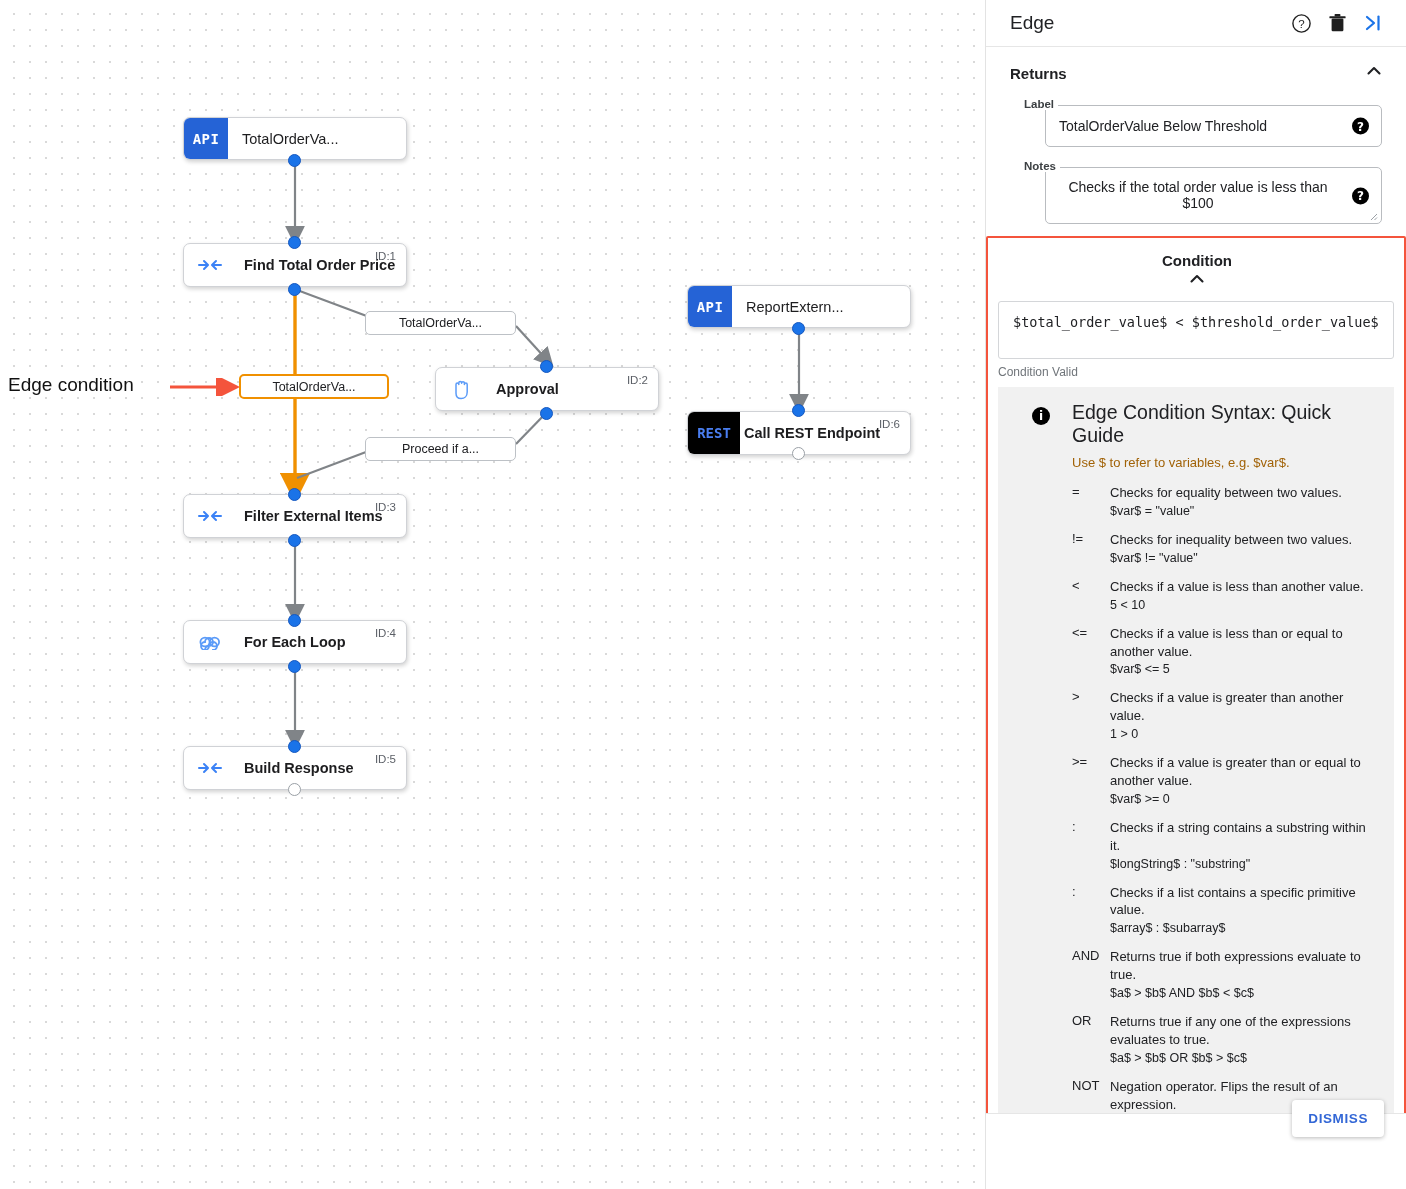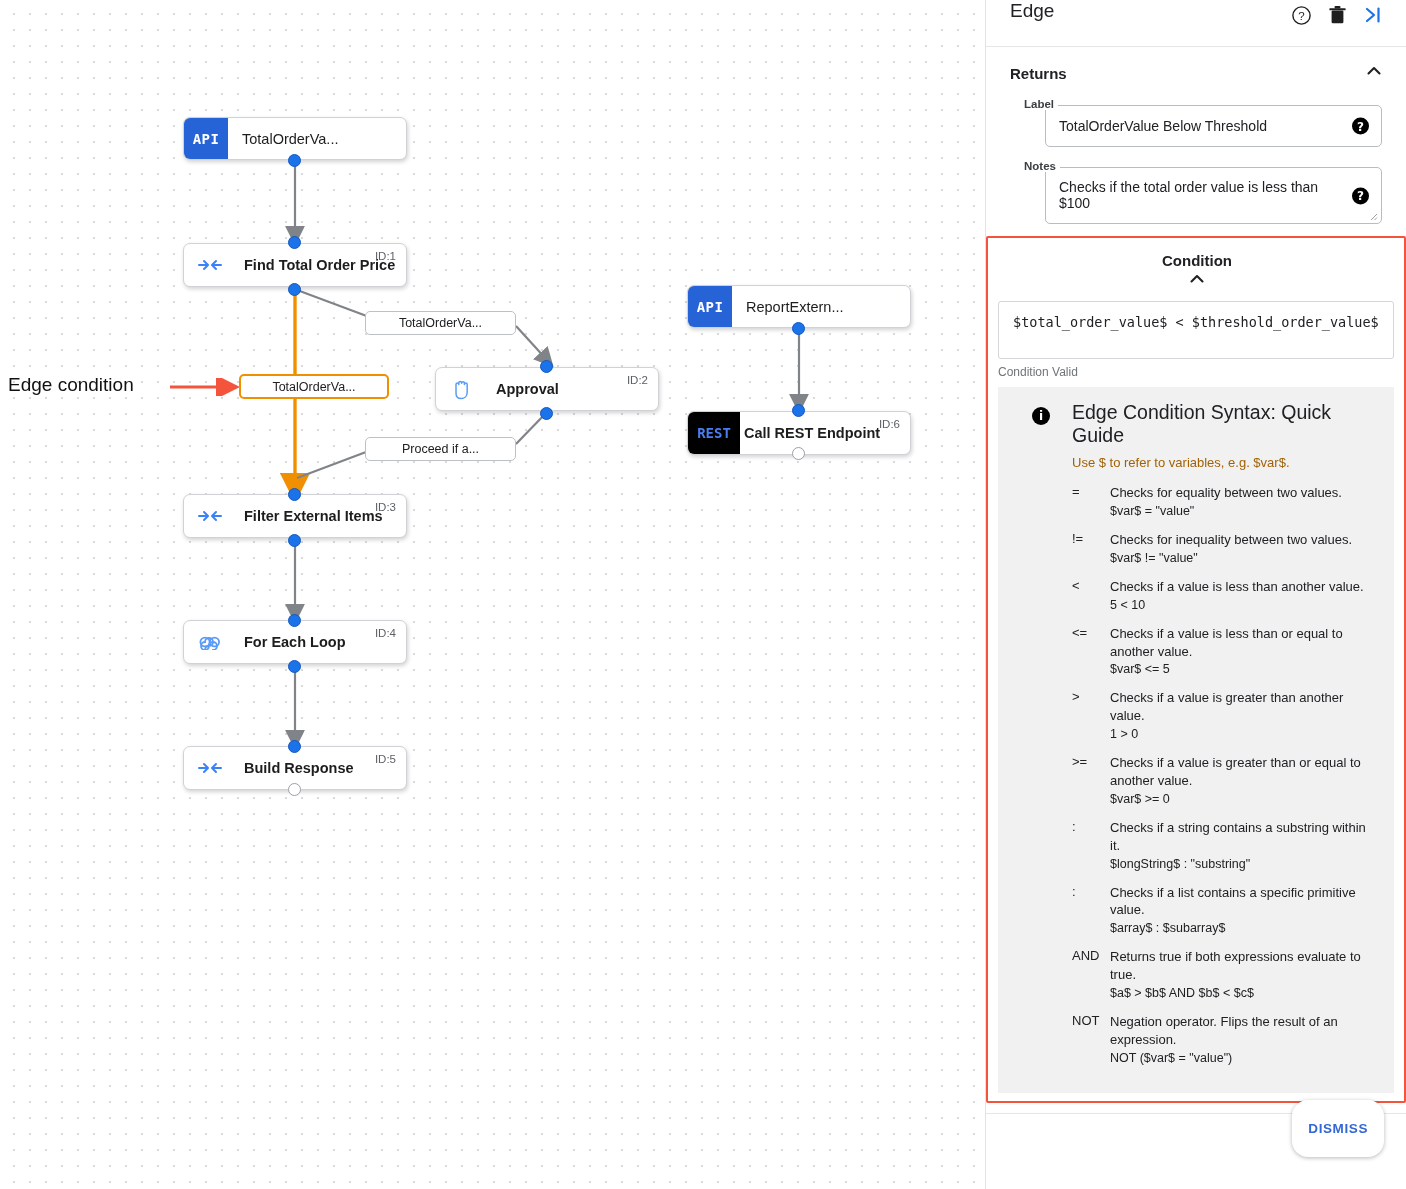--- a/index.html
+++ b/index.html
@@ -94,41 +94,41 @@
   
   #panel {
     position: absolute; left: 985px; top: 0;
     width: 421px; height: 1189px;
     background: #ffffff;
     border-left: 1px solid #e3e3e3;
     display: flex; flex-direction: column;
   }
   #panel-header {
     height: 47px; flex: 0 0 47px;
-    display: flex; align-items: flex-start;
+    display: flex; align-items: center;
     padding: 0 18px 0 24px;
     border-bottom: 1px solid #e6e6e6;
   }
   #panel-title { font-size: 19px; color: #202124; flex: 1; }
   .hicon { width: 30px; height: 30px; display:flex; align-items:center; justify-content:center; margin-left: 6px; cursor: pointer; }
 
   .section { padding: 0 14px; }
   .sec-head {
     display: flex; align-items: center;
     padding: 14px 8px 10px 10px;
   }
   .sec-head .stitle { flex: 1; font-size: 15px; font-weight: 700; color: #202124; }
 
   .field { position: relative; margin: 10px 10px 0 10px; padding-left: 35px; }
   .field .outline {
     border: 1px solid #b9bcc0; border-radius: 5px;
     padding: 12px 44px 12px 13px;
     font-size: 14px; color: #202124;
     min-height: 42px;
-    display:flex; align-items:center;
+    display:flex; align-items:center;text-align:center;
   }
   .field .outline.ta { min-height: 48px; align-items:flex-start; padding-top: 11px; }
   .field .flabel {
     position: absolute; left: 10px; top: -7px;
     background: #fff; padding: 0 4px;
     font-size: 11.5px; font-weight: 700; color: #3c4043;
   }
   .field .qmark {
     position: absolute; right: 13px; top: 50%; transform: translateY(-50%);
     width: 17px; height: 17px; border-radius: 50%;
@@ -186,25 +186,25 @@
 
   #panel-footer {
     margin-top: auto;
     border-top: 1px solid #e6e6e6;
     height: 76px; flex: 0 0 76px;
     position: relative;
   }
   #dismiss {
     position: absolute; right: 22px; top: -14px;
     background: #ffffff;
-    border-radius: 16px;
+    border-radius: 4px;
     box-shadow: 0 1px 4px rgba(0,0,0,0.28);
     color: #3367d6;
     font-size: 13.5px; font-weight: 700; letter-spacing: .6px;
-    padding: 21px 16px;
+    padding: 11px 16px;
     cursor: pointer;
   }
   #panel-scroll { flex: 1; overflow: hidden; }
 </style>
 </head>
 <body>
 
 <div id="root">
 
   <div id="canvas">
@@ -476,20 +476,27 @@
                 <div class="op-ex">$array$ : $subarray$</div>
               </div>
             </div>
             <div class="op-row">
               <div class="op-sym">AND</div>
               <div class="op-body">
                 <div class="op-desc">Returns true if both expressions evaluate to true.</div>
                 <div class="op-ex">$a$ &gt; $b$ AND $b$ &lt; $c$</div>
               </div>
             </div>
+            <div class="op-row">
+              <div class="op-sym">OR</div>
+              <div class="op-body">
+                <div class="op-desc">Returns true if any one of the expressions evaluates to true.</div>
+                <div class="op-ex">$a$ &gt; $b$ OR $b$ &gt; $c$</div>
+              </div>
+            </div>
             <div class="op-row" style="margin-bottom:8px;">
               <div class="op-sym">NOT</div>
               <div class="op-body">
                 <div class="op-desc">Negation operator. Flips the result of an expression.</div>
                 <div class="op-ex">NOT ($var$ = "value")</div>
               </div>
             </div>
           </div>
         </div>
       </div>

